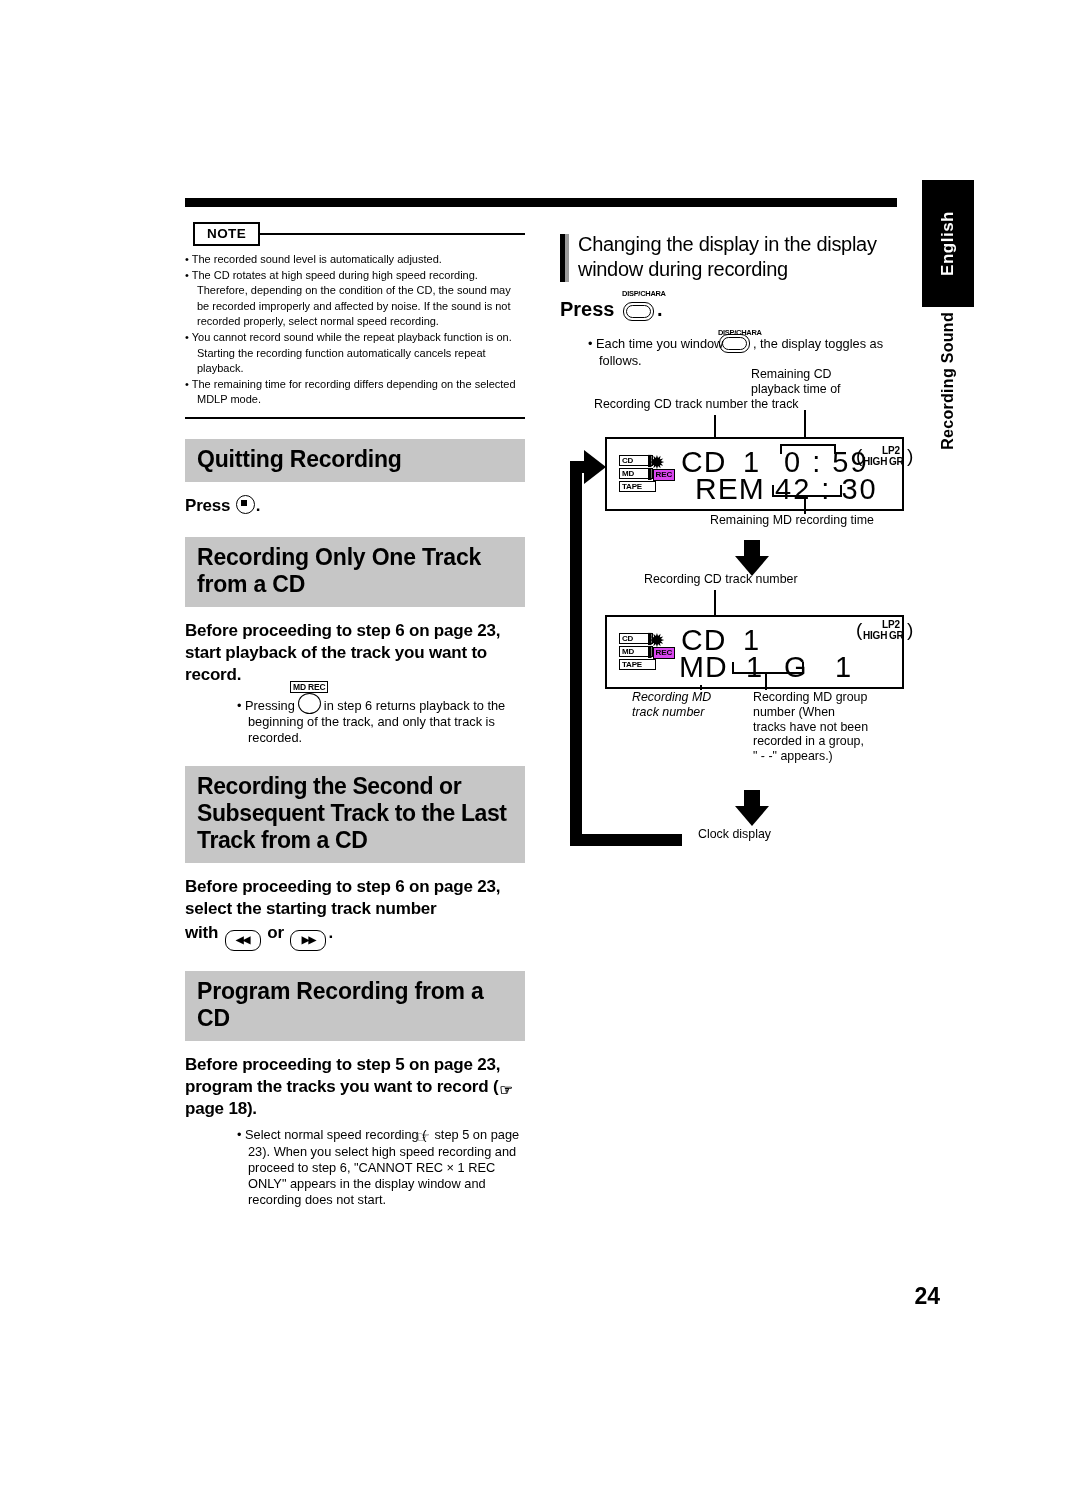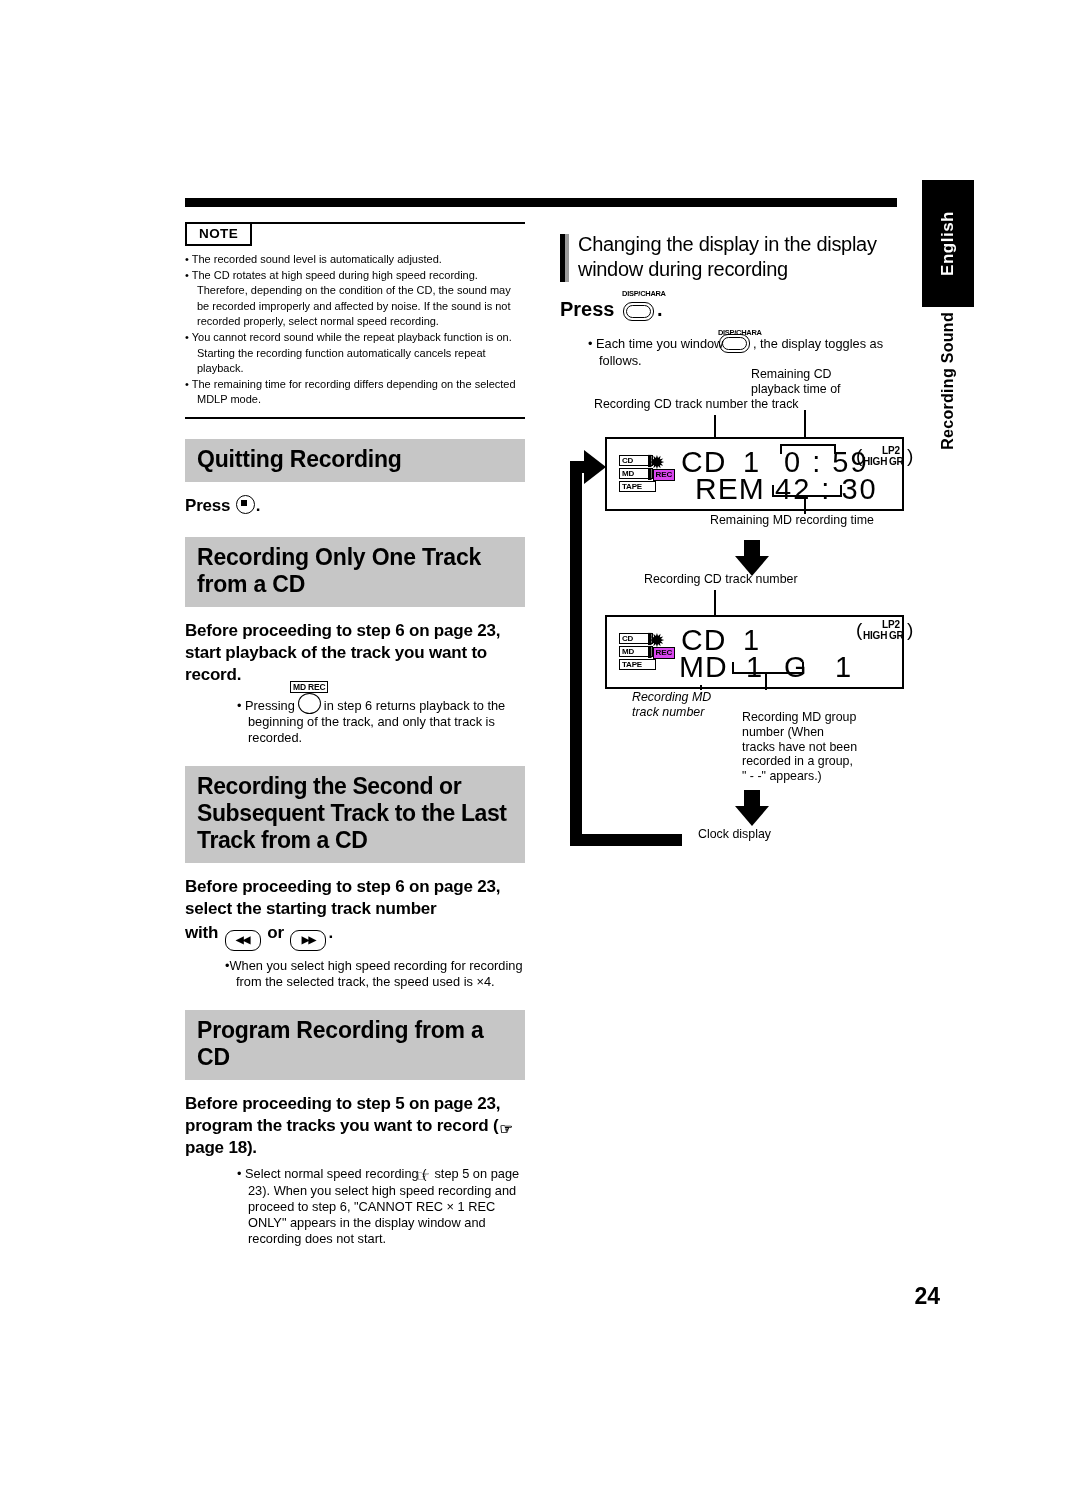--- a/index.html
+++ b/index.html
@@ -43,21 +43,21 @@
     letter-spacing: .3px;
   }
 
   
   .col-left { position: absolute; left: 185px; top: 222px; width: 340px; }
   .col-right { position: absolute; left: 560px; top: 232px; width: 345px; }
 
   
   .note-wrap { position: relative; margin-bottom: 6px; }
   .note-head {
-    display: flex; 
+    display: flex; align-items: center; margin-left: 8px;
   }
   .note-badge {
     border: 2px solid #000; padding: 2px 12px 3px;
     font-size: 13.5px; font-weight: bold; letter-spacing: .4px;
     background: #fff; position: relative; z-index: 2;
   }
   .note-rule-top {
     flex: 1; height: 2px; background: #000; margin-left: -2px;
   }
   .note-list {
@@ -286,23 +286,20 @@
     <div class="sec-head tight">Recording the Second or Subsequent Track to the Last Track from a CD</div>
     <div class="instr">
       <span>Before proceeding to step 6 on page 23, select the starting track number</span>
       <div style="margin-top:2px;">
         <span>with</span>
         <span class="btn-skip">◀◀</span>
         <span>or</span>
         <span class="btn-skip">▶▶</span><span>.</span>
       </div>
     </div>
-    <ul class="sub-list">
-      <li>When you select high speed recording for recording from the selected track, the speed used is ×4.</li>
-    </ul>
 
     <div class="sec-head">Program Recording from a CD</div>
     <div class="instr">
       <span>Before proceeding to step 5 on page 23, program the tracks you want to</span>
       <span>record (</span><span class="hand-icon">☞</span>
       <span>page 18).</span>
     </div>
     <ul class="sub-list indent-more">
       <li>
         <span>Select normal speed recording (</span><span class="hand-icon">☞</span>
@@ -401,21 +398,21 @@
       <div class="mode-group" style="left:256px; top:13px;">HIGH</div>
       <div class="mode-group" style="left:282px; top:13px;">GR</div>
       <div class="mode-paren" style="left:300px; top:2px;">)</div>
     </div>
 
     <div class="bracket" style="left:172px; top:302px; width:68px; height:10px;"></div>
     <div class="vline" style="left:205px; top:312px; height:18px;"></div>
     <div class="vline" style="left:140px; top:325px; height:5px;"></div>
 
     <div class="dlabel" style="left:72px; top:330px; width:100px;font-style:italic;">Recording MD track number</div>
-    <div class="dlabel" style="left:182px; top:330px; width:118px;margin-top:20px;">Recording MD group number (When tracks have not been recorded in a group, " - -" appears.)</div>
+    <div class="dlabel" style="left:193px; top:330px; width:118px;">Recording MD group number (When tracks have not been recorded in a group, " - -" appears.)</div>
 
     <div class="arrow-down" style="left:175px; top:430px; width:34px; height:36px;">
       <span class="stem"></span>
       <span class="head"></span>
     </div>
 
     <div class="dlabel" style="left:138px; top:467px; width:160px;">Clock display</div>
 
     <div class="loop-h" style="left:10px; top:474px; width:112px;"></div>
     <div class="loop-v" style="left:10px; top:101px; height:385px;"></div>

